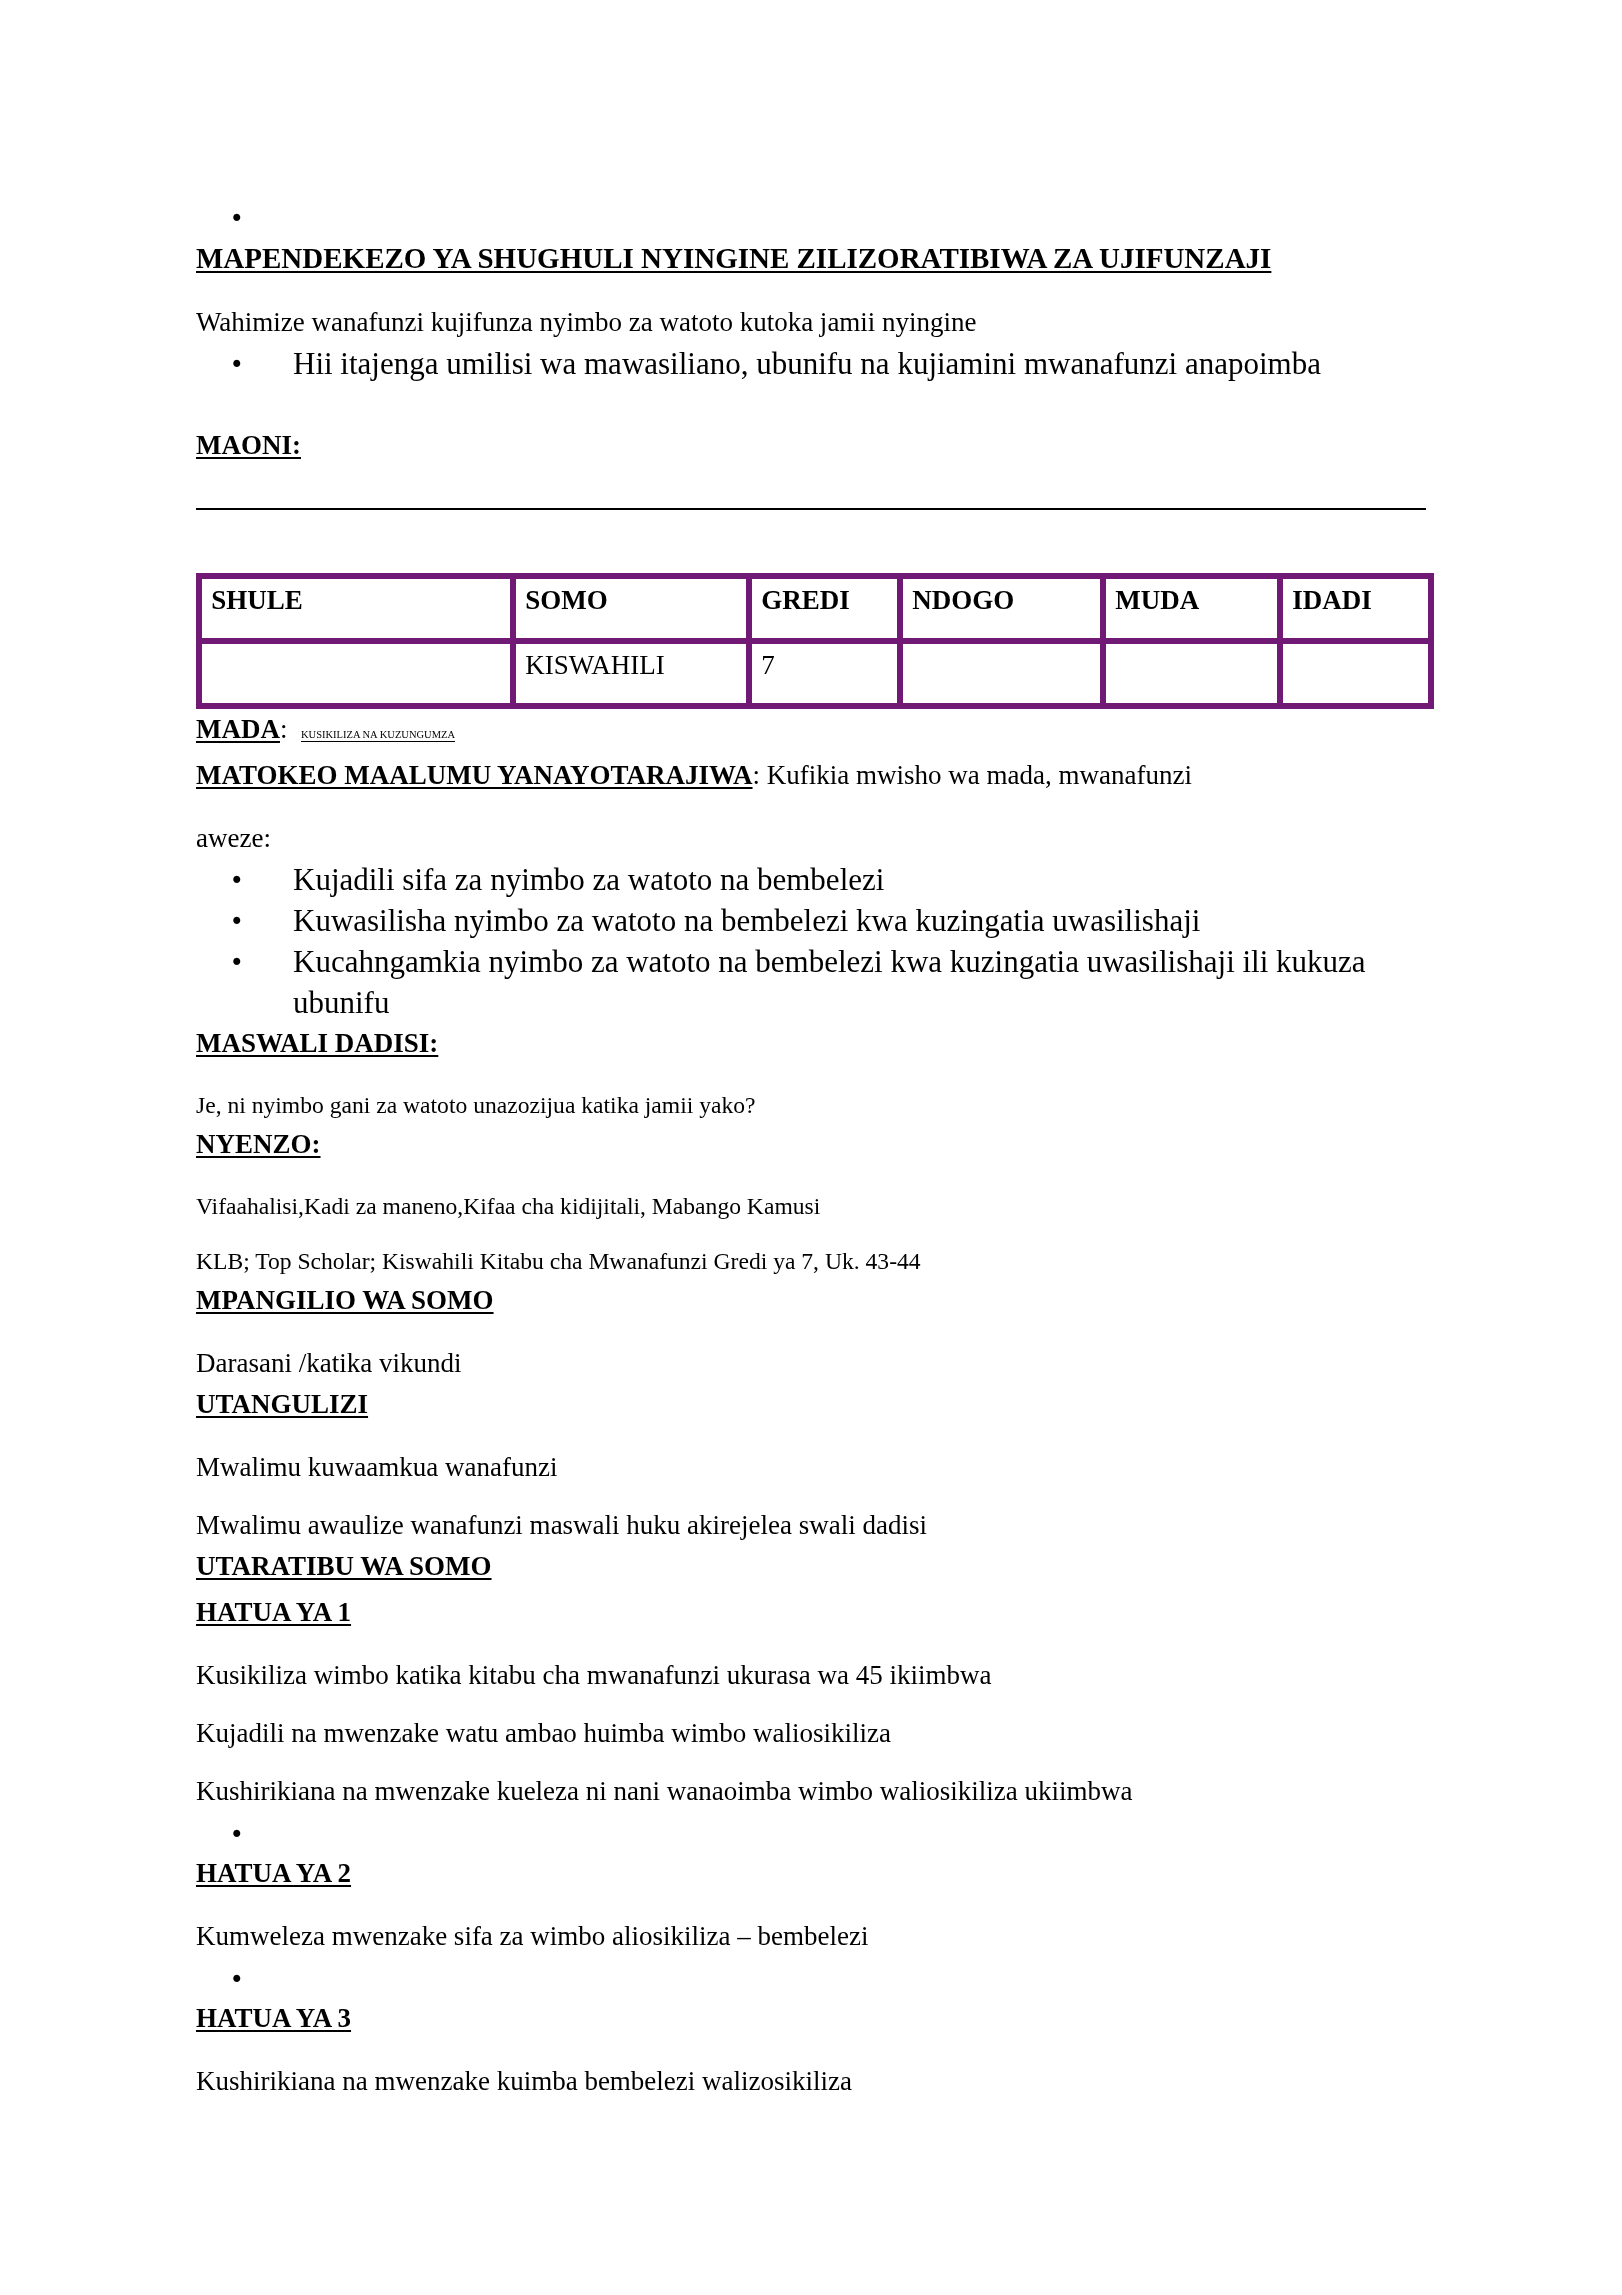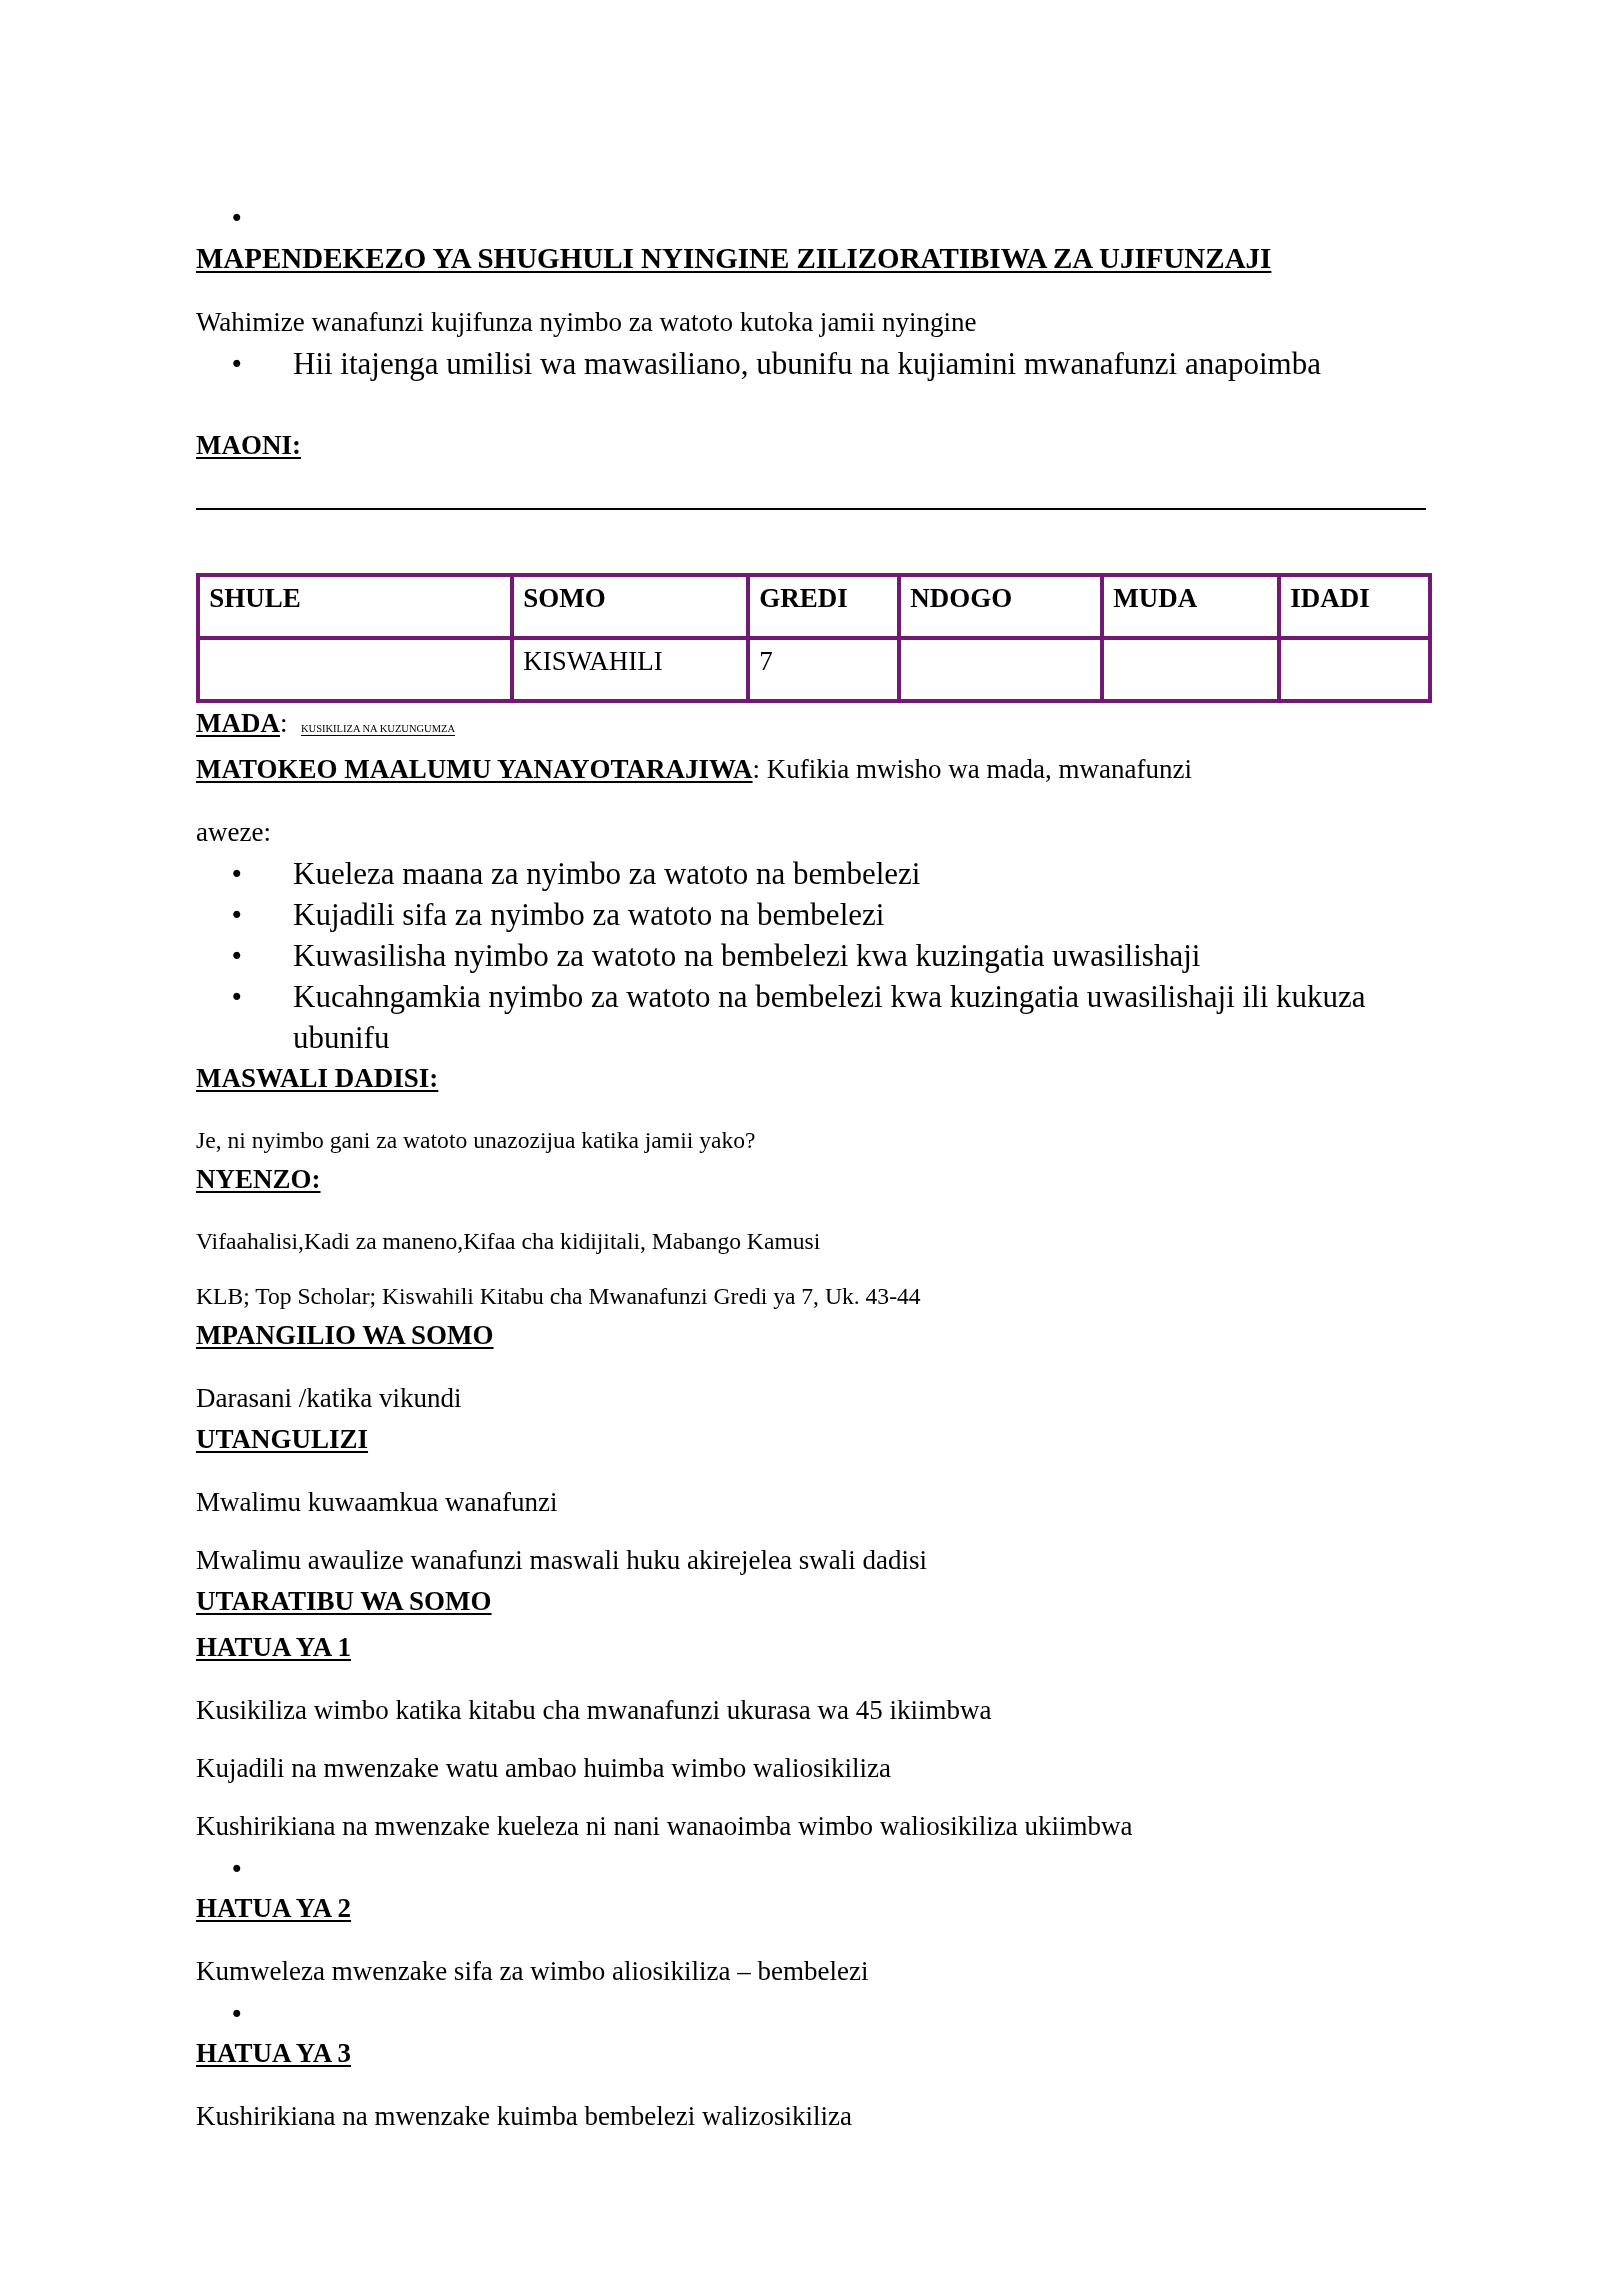--- a/index.html
+++ b/index.html
@@ -100,21 +100,21 @@
   .spacer-56 { height: 37px; }
   .spacer-62 { height: 41px; }
   .spacer-96 { height: 63px; }
   
   table.meta {
     border-collapse: collapse;
     width: 1230px;
     table-layout: fixed;
   }
   table.meta td, table.meta th {
-    border: 4px solid #701a75;
+    border: 6px solid #701a75;
     padding: 3.9px 9.2px 9.2px 9.2px;
     font-size: 27px;
     line-height: 34px;
     text-align: left;
     vertical-align: top;
     height: 46px;
   }
   table.meta th { font-weight: bold; }
   table.meta td { font-weight: normal; }
   col.c-shule { width: 314px; }
@@ -187,21 +187,20 @@
     <span class="hd">MADA</span><span class="line" style="display:inline">:  </span><span class="plain-u">KUSIKILIZA NA KUZUNGUMZA</span>
   </div>
 
 
   <div class="hd-row">
     <span class="hd">MATOKEO MAALUMU YANAYOTARAJIWA</span><span class="after-hd" style="font-size:27px;">: Kufikia mwisho wa mada, mwanafunzi</span>
   </div>
   <div class="line">aweze:</div>
 
   <ul class="bl">
-    <li>Kueleza maana za nyimbo za watoto na bembelezi</li>
     <li>Kujadili sifa za nyimbo za watoto na bembelezi</li>
     <li>Kuwasilisha nyimbo za watoto na bembelezi kwa kuzingatia uwasilishaji</li>
     <li>Kucahngamkia nyimbo za watoto na bembelezi kwa kuzingatia uwasilishaji ili kukuza ubunifu</li>
   </ul>
 
   <div class="hd-row">
     <span class="hd">MASWALI DADISI:</span>
   </div>
   <div class="line sm">Je, ni nyimbo gani za watoto unazozijua katika jamii yako?</div>
 

